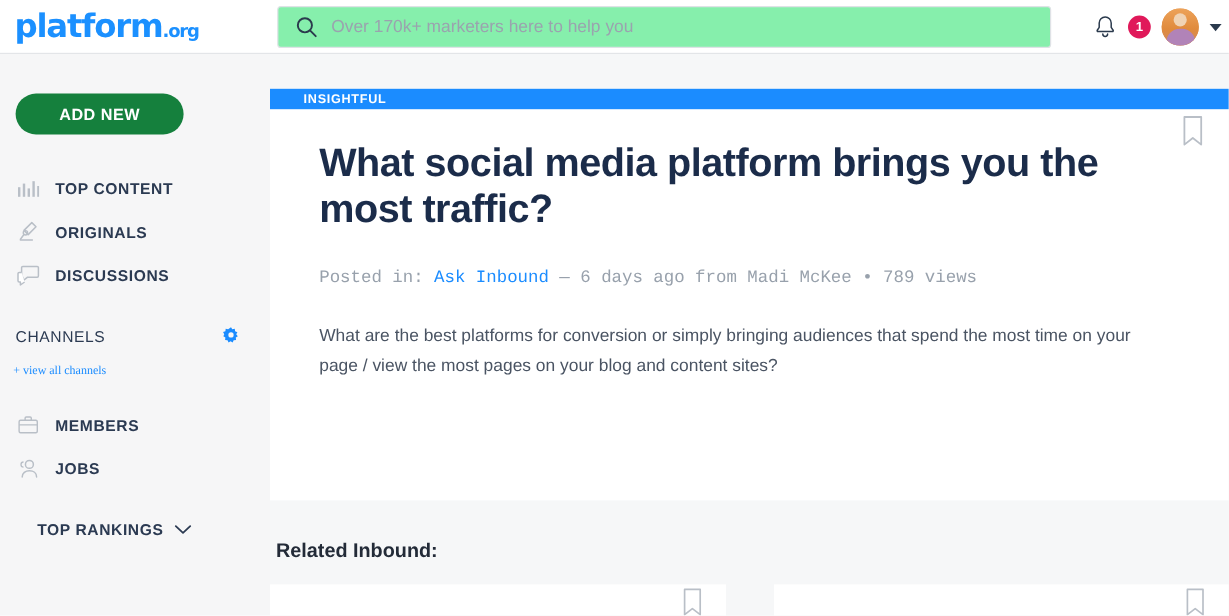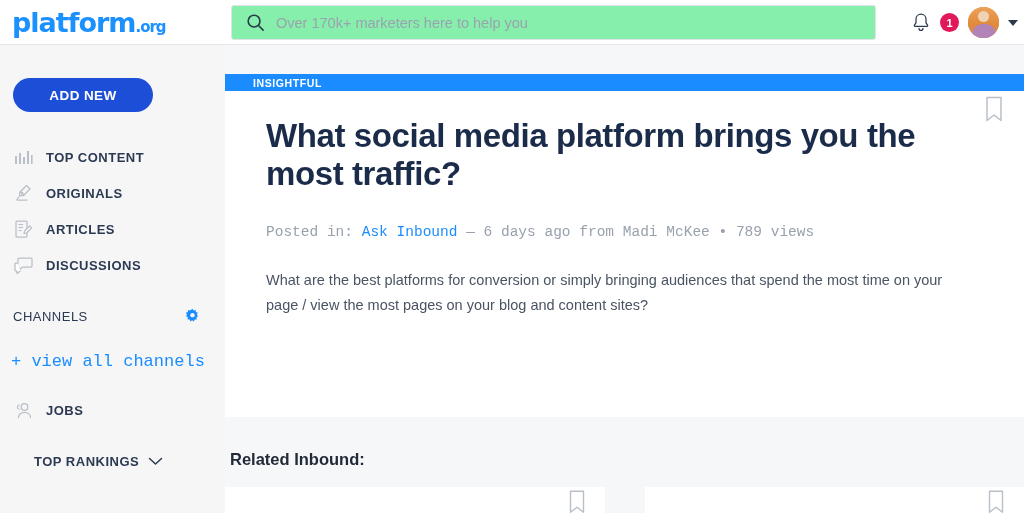--- a/index.html
+++ b/index.html
@@ -76,21 +76,21 @@
 
   
   .sidebar {
     position: absolute; top: 45px; left: 0;
     width: 225px; height: 468px;
     background: #f6f6f7;
   }
   .addnew {
     margin: 33px 0 0 13px;
     width: 140px; height: 34px;
-    background: #1d4ed8; color: #fff;
+    background: #15803d; color: #fff;
     border: 0; border-radius: 17px;
     font-size: 13.5px; font-weight: 700;
     letter-spacing: 0.4px;
     font-family: "Liberation Sans", sans-serif;
     cursor: pointer;
   }
   .nav { margin-top: 27px; }
   .nav-item {
     display: flex; align-items: center;
     height: 36px; padding-left: 13px; gap: 12px;
@@ -107,27 +107,27 @@
     display: flex; align-items: center;
     padding-left: 13px; margin-top: 21px; height: 24px;
   }
   .sec-head .t {
     font-size: 13px; font-weight: 400; color: #2b3a52;
     letter-spacing: 0.5px;
     font-family: "Liberation Sans", sans-serif;
   }
   .gear { margin-left: 96px; cursor: pointer; display: flex; }
   .viewall {
-    display: block; padding-left: 11px; margin-top: 24px;
-    font-size: 17px; color: #1b8cff; text-decoration: none;
-    font-family: Liberation Mono, monospace; cursor: pointer;
+    display: block; padding-left: 11px; margin-top: 12px;
+    font-size: 10px; color: #1b8cff; text-decoration: none;
+    font-family: Liberation Serif, serif; cursor: pointer;
   }
   .rank-head {
     display: flex; align-items: center; gap: 9px;
-    padding-left: 10px; margin-top: 26px; margin-left: 24px;
+    padding-left: 31px; margin-top: 26px;
   }
   .rank-head .t {
     font-size: 13px; font-weight: 700; color: #2b3a52; letter-spacing: 0.5px;
     font-family: "Liberation Sans", sans-serif;
   }
 
   
   .main {
     position: absolute; top: 45px; left: 225px;
     width: 799px; height: 468px;
@@ -253,32 +253,20 @@
         <svg width="20" height="20" viewBox="0 0 20 20">
           <path d="M12.5 2.5 L16 6 L9.5 12.5 L6 9z" fill="none" stroke="#b9bfc7" stroke-width="1.25" stroke-linejoin="round"></path>
           <circle cx="7.2" cy="11" r="1.8" fill="none" stroke="#b9bfc7" stroke-width="1.2"></circle>
           <line x1="3" y1="17" x2="13" y2="17" stroke="#b9bfc7" stroke-width="1.25" stroke-linecap="round"></line>
           <line x1="5.5" y1="13" x2="3" y2="16.4" stroke="#b9bfc7" stroke-width="1.2" stroke-linecap="round"></line>
         </svg>
       </span>
       <span class="lbl">ORIGINALS</span>
     </a>
 
-    <a class="nav-item">
-      <span class="ico">
-        <svg width="19" height="20" viewBox="0 0 19 20">
-          <rect x="2" y="2" width="11" height="16" rx="1" fill="none" stroke="#b9bfc7" stroke-width="1.25"></rect>
-          <line x1="4.5" y1="5.5" x2="9" y2="5.5" stroke="#b9bfc7" stroke-width="1.1"></line>
-          <line x1="4.5" y1="8.5" x2="9" y2="8.5" stroke="#b9bfc7" stroke-width="1.1"></line>
-          <line x1="4.5" y1="11.5" x2="7.5" y2="11.5" stroke="#b9bfc7" stroke-width="1.1"></line>
-          <path d="M15.5 7 L17.5 9 L12.5 14 L10 14.5 L10.7 12z" fill="#fff" stroke="#b9bfc7" stroke-width="1.25" stroke-linejoin="round"></path>
-        </svg>
-      </span>
-      <span class="lbl">ARTICLES</span>
-    </a>
 
     <a class="nav-item">
       <span class="ico">
         <svg width="20" height="19" viewBox="0 0 20 19">
           <path d="M5 2h12a1 1 0 0 1 1 1v7a1 1 0 0 1-1 1H9l-4 3v-3H5a1 1 0 0 1-1-1V3a1 1 0 0 1 1-1z" fill="none" stroke="#b9bfc7" stroke-width="1.25" stroke-linejoin="round"></path>
           <path d="M4 7H2a1 1 0 0 0-1 1v6a1 1 0 0 0 1 1h1v2.5L6.5 15" fill="#fff" stroke="#b9bfc7" stroke-width="1.25" stroke-linejoin="round"></path>
         </svg>
       </span>
       <span class="lbl">DISCUSSIONS</span>
     </a>
@@ -290,20 +278,30 @@
       <svg width="17" height="17" viewBox="0 0 20 20">
         <path d="M10 0.8l1.3 2.1 2.4-.5.3 2.4 2.3.9-1.2 2.1 1.6 1.8-2 1.4.3 2.4-2.4.2-1 2.2-2-1.3-2 1.3-1-2.2-2.4-.2.3-2.4-2-1.4L3.4 7.7 2.2 5.6l2.3-.9.3-2.4 2.4.5z" fill="#1b8cff"></path>
         <circle cx="10" cy="8.4" r="2.6" fill="#f6f6f7"></circle>
       </svg>
     </span>
   </div>
 
   <a class="viewall">+ view all channels</a>
 
   <div class="nav" style="margin-top:21px;">
+    <a class="nav-item">
+      <span class="ico">
+        <svg width="19" height="18" viewBox="0 0 20 19">
+          <rect x="2" y="5.5" width="16" height="11" rx="1.3" fill="none" stroke="#b9bfc7" stroke-width="1.25"></rect>
+          <path d="M7.3 5.5V3.6a1 1 0 0 1 1-1h3.4a1 1 0 0 1 1 1v1.9" fill="none" stroke="#b9bfc7" stroke-width="1.25"></path>
+          <line x1="2" y1="9.6" x2="18" y2="9.6" stroke="#b9bfc7" stroke-width="1.1"></line>
+        </svg>
+      </span>
+      <span class="lbl">MEMBERS</span>
+    </a>
 
     <a class="nav-item">
       <span class="ico">
         <svg width="20" height="19" viewBox="0 0 20 19">
           <circle cx="10.5" cy="6" r="3.3" fill="none" stroke="#b9bfc7" stroke-width="1.25"></circle>
           <path d="M4.5 16.5c0-3.3 2.7-5.2 6-5.2s6 1.9 6 5.2" fill="none" stroke="#b9bfc7" stroke-width="1.25" stroke-linecap="round"></path>
           <path d="M5.6 8.2a2.1 2.1 0 1 1 0-4.2" fill="none" stroke="#b9bfc7" stroke-width="1.1"></path>
         </svg>
       </span>
       <span class="lbl">JOBS</span>

